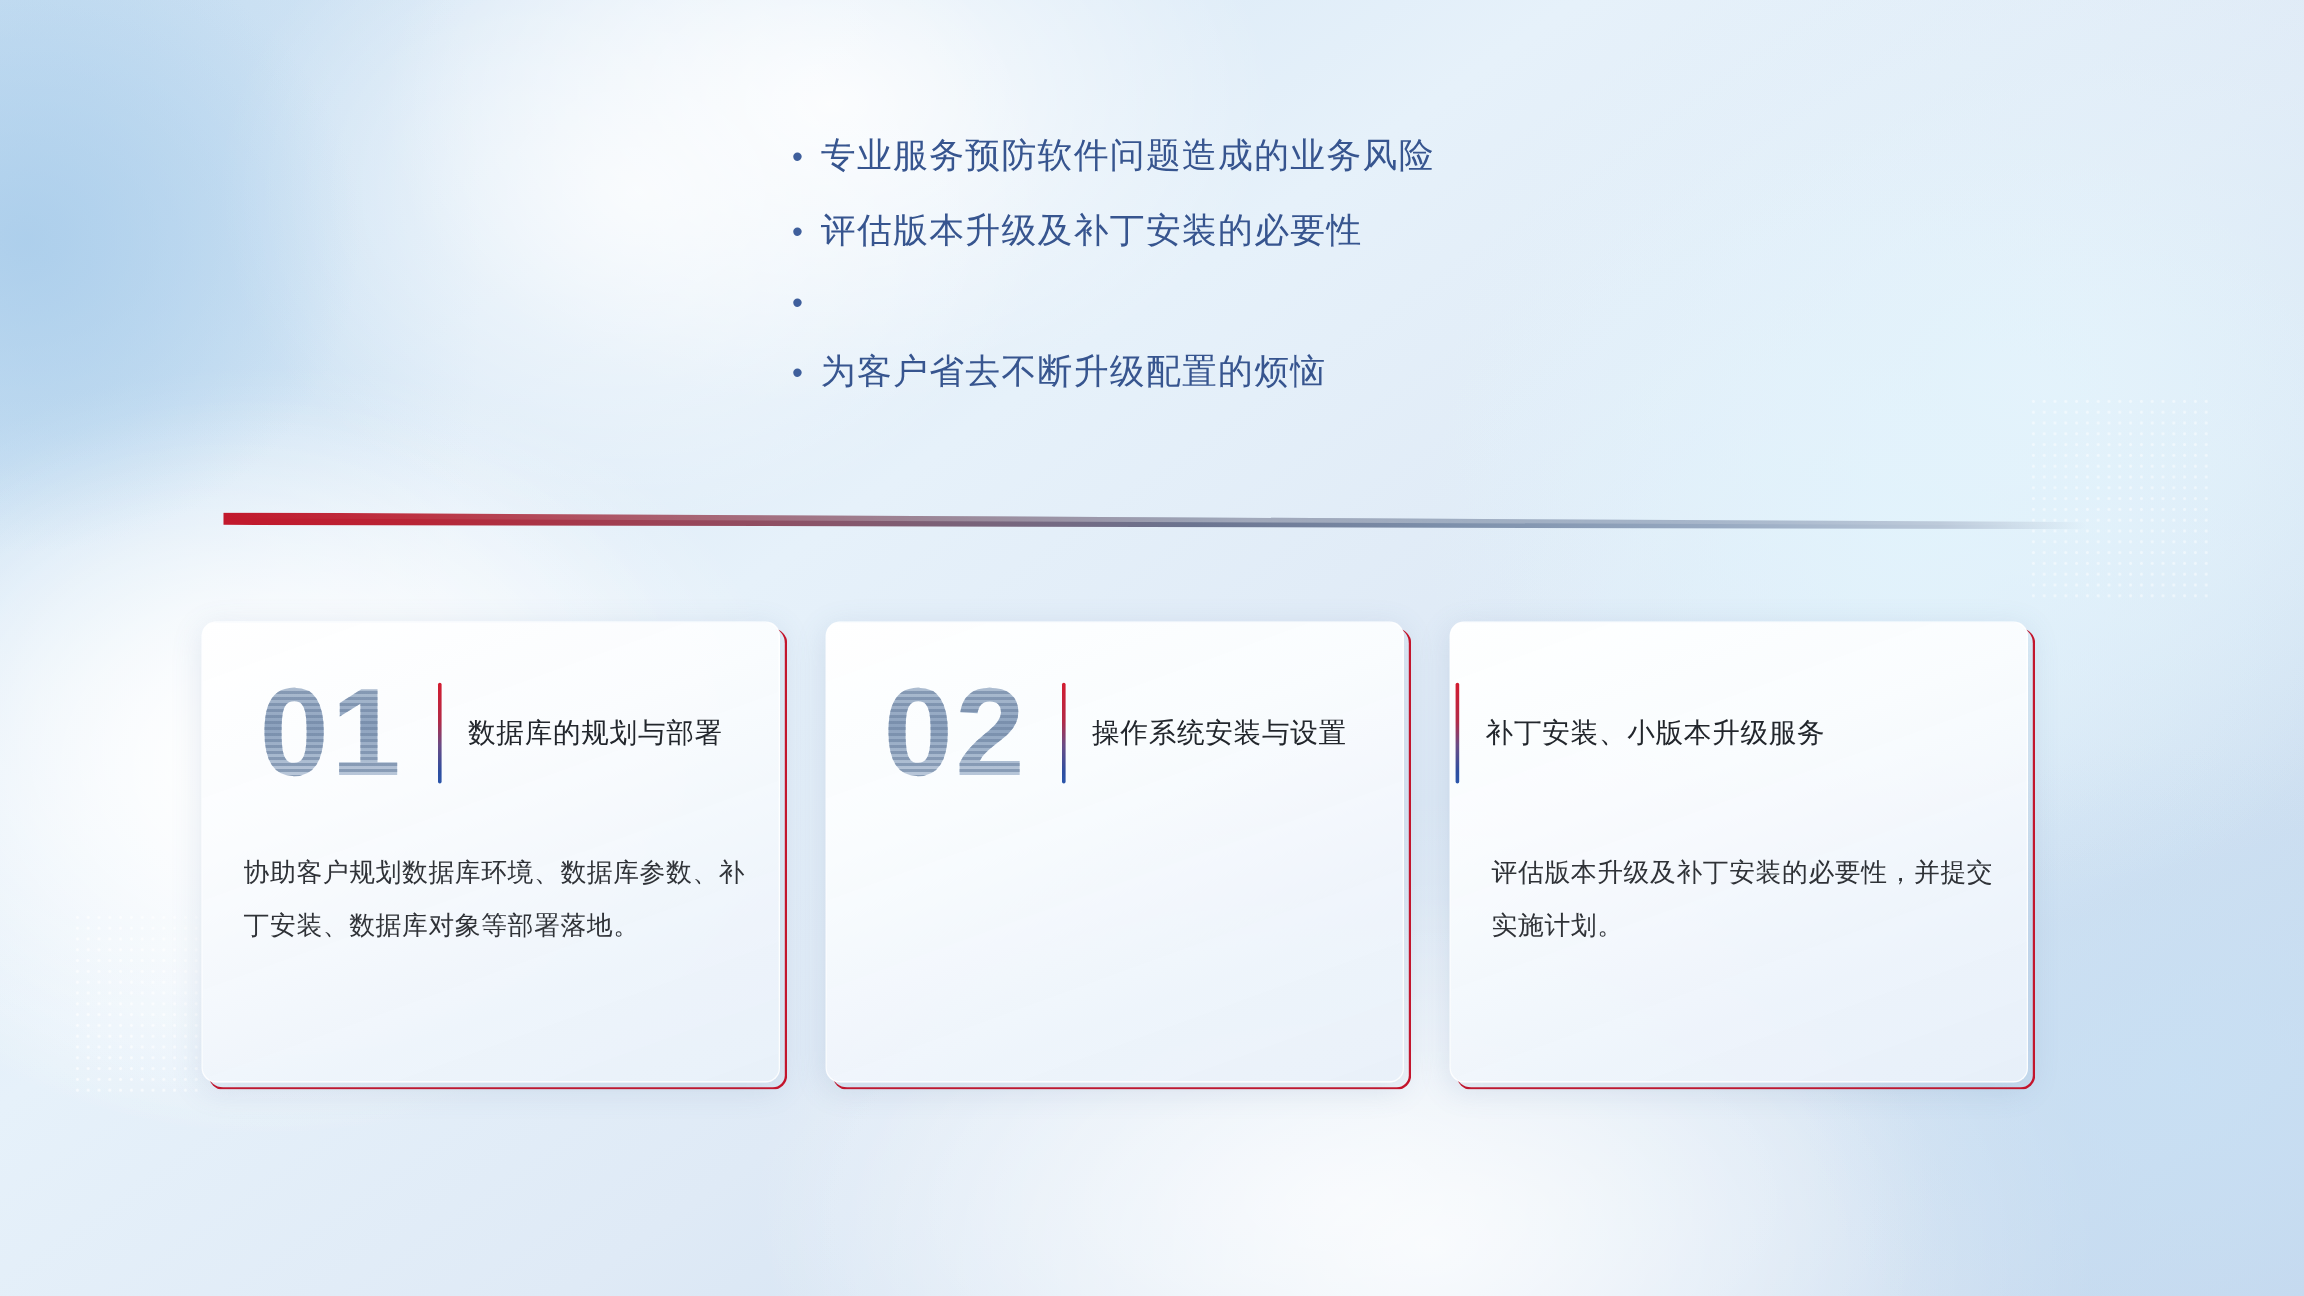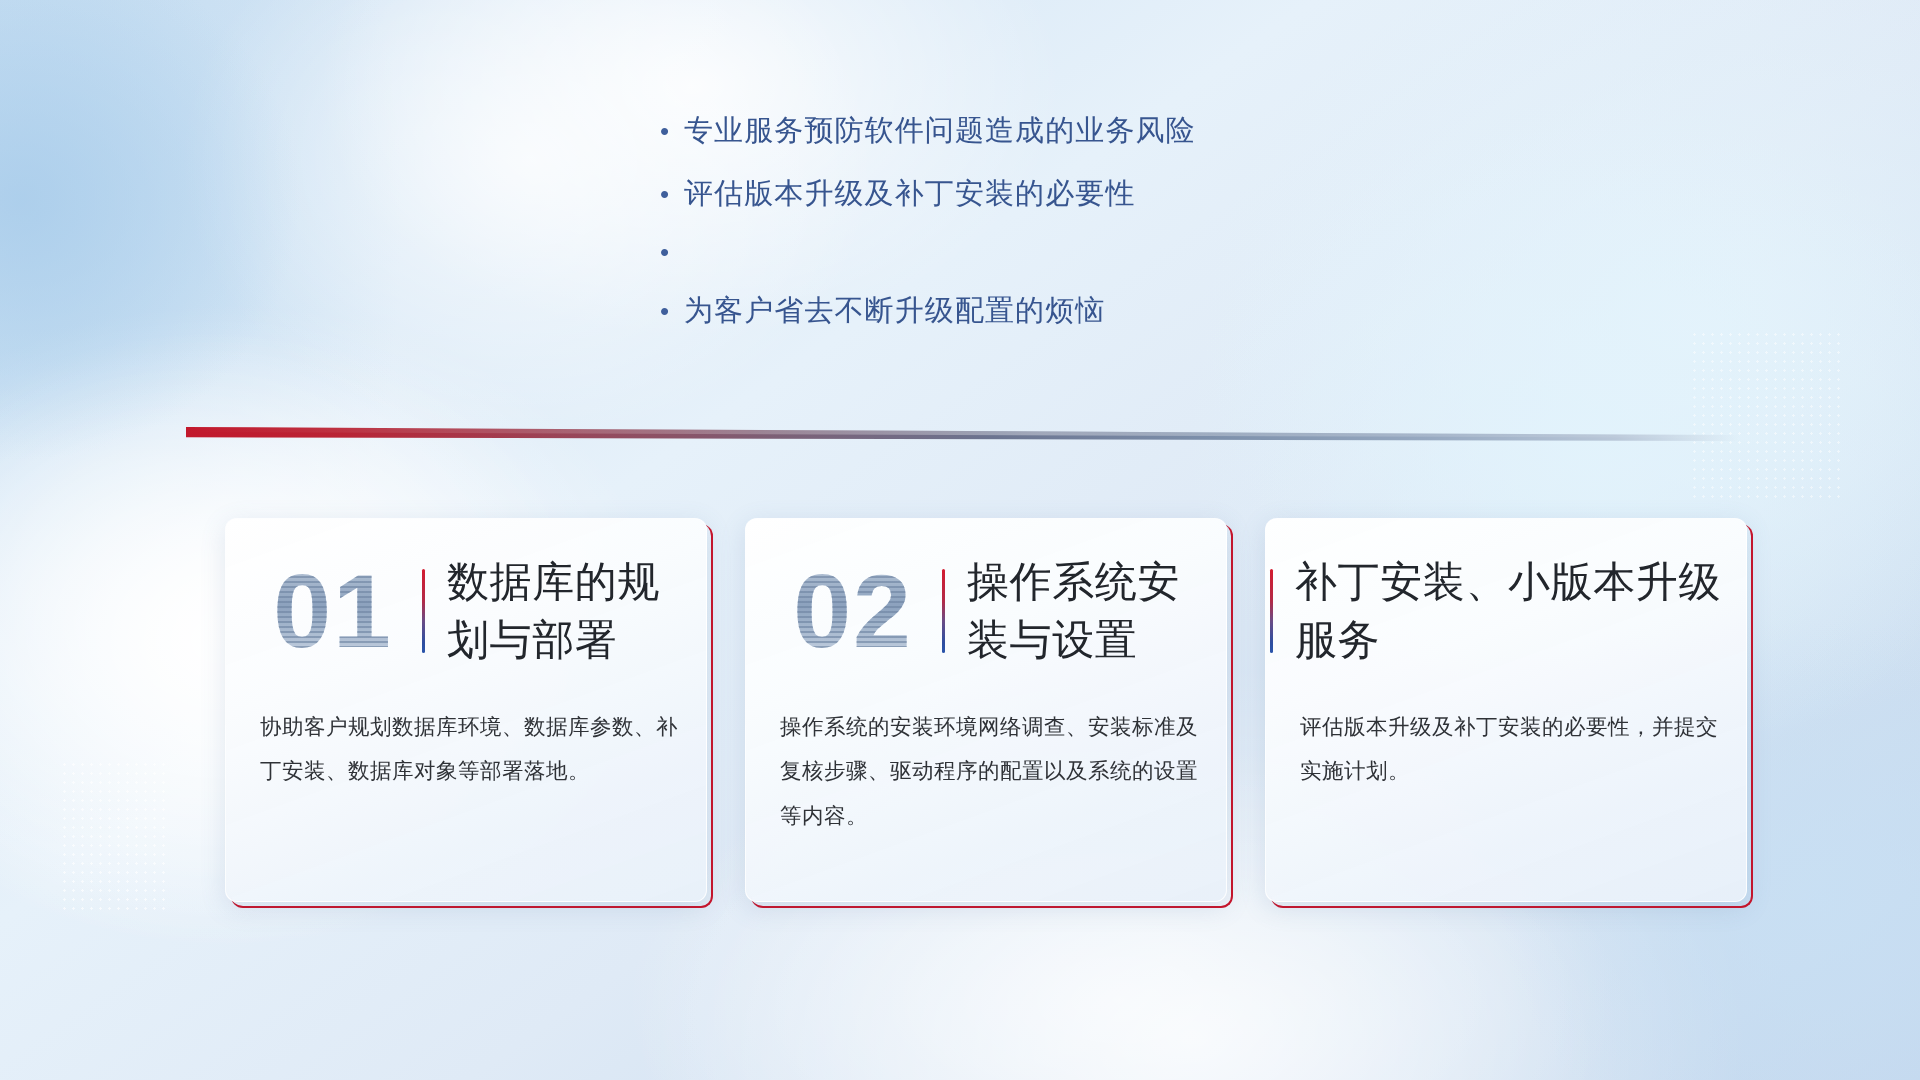--- a/index.html
+++ b/index.html
@@ -102,27 +102,26 @@
     left: 0; top: 0;
     width: 100%;
     height: 100%;
     background: linear-gradient(90deg, rgba(255,255,255,0.0) 0%, rgba(255,255,255,0.35) 55%, rgba(255,255,255,0.0) 100%);
     clip-path: polygon(0 0, 100% 58%, 100% 78%, 0 36%);
   }
 
   
   #cards {
     position: absolute;
-    left: 183px;
+    left: 168px;
     top: 518px;
     width: 1570px;
     height: 400px;
     display: flex;
     gap: 32px;
-    justify-content: flex-end;
   }
   .card {
     position: relative;
     width: 488px;
     height: 390px;
     border-radius: 12px;
     box-sizing: border-box;
   }
   .card-accent {
     position: absolute;
@@ -183,21 +182,21 @@
   .card-sep {
     flex: 0 0 3px;
     width: 3px;
     height: 84px;
     margin: 0 22px 0 4px;
     border-radius: 2px;
     background: linear-gradient(180deg, #d31c30 0%, #b32a47 38%, #6a4c86 62%, #2e4ea0 88%, #2a55ab 100%);
   }
   .card-title {
     flex: 1 1 auto;
-    font-size: 42px;
+    font-size: 23px;
     line-height: 1.38;
     color: #22262c;
     letter-spacing: 0.6px;
     padding-right: 16px;
   }
   .card-body {
     position: absolute;
     left: 34px;
     right: 28px;
     top: 186px;
@@ -275,21 +274,20 @@
     </div>
 
     <div class="card">
       <div class="card-accent"></div>
       <div class="card-face">
         <div class="card-head">
           <div class="card-num">02</div>
           <div class="card-sep"></div>
           <div class="card-title">操作系统安装与设置</div>
         </div>
-        <div class="card-body">操作系统的安装环境网络调查、安装标准及复核步骤、驱动程序的配置以及系统的设置等内容。</div>
       </div>
     </div>
 
     <div class="card">
       <div class="card-accent"></div>
       <div class="card-face">
         <div class="card-head">
           <div class="card-sep"></div>
           <div class="card-title">补丁安装、小版本升级服务</div>
         </div>

